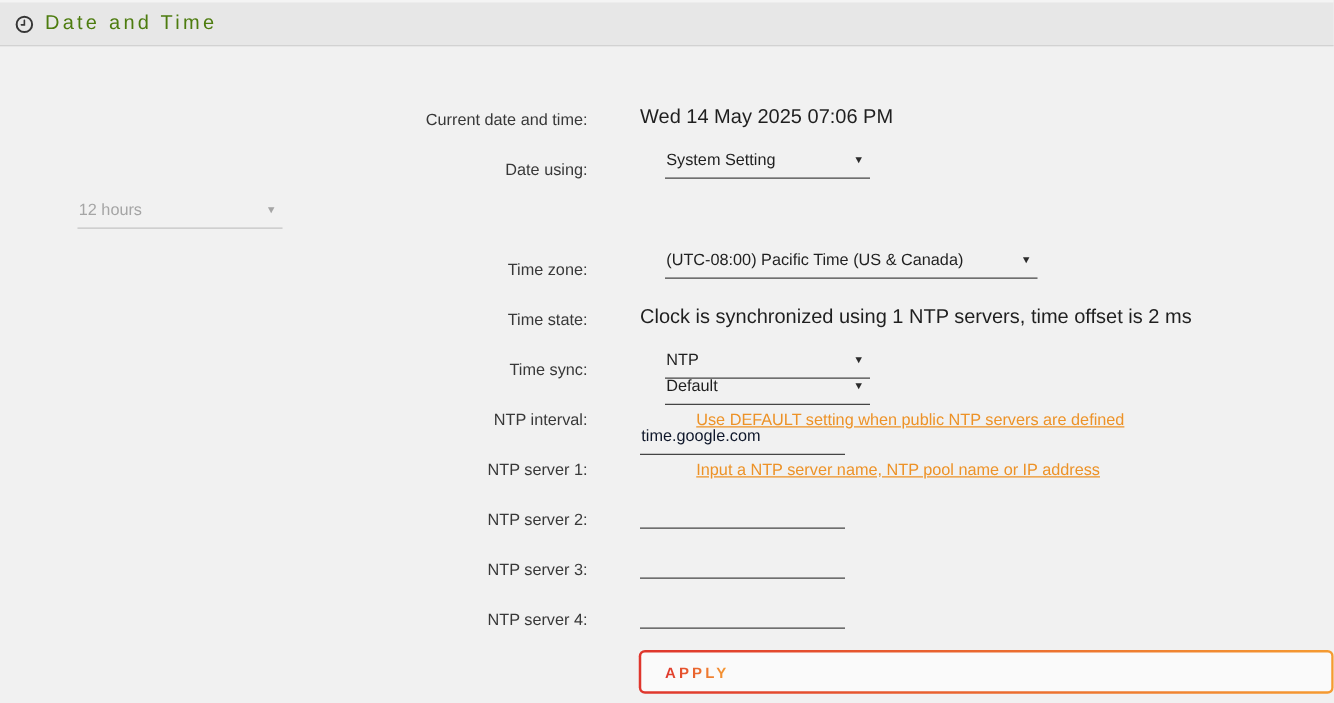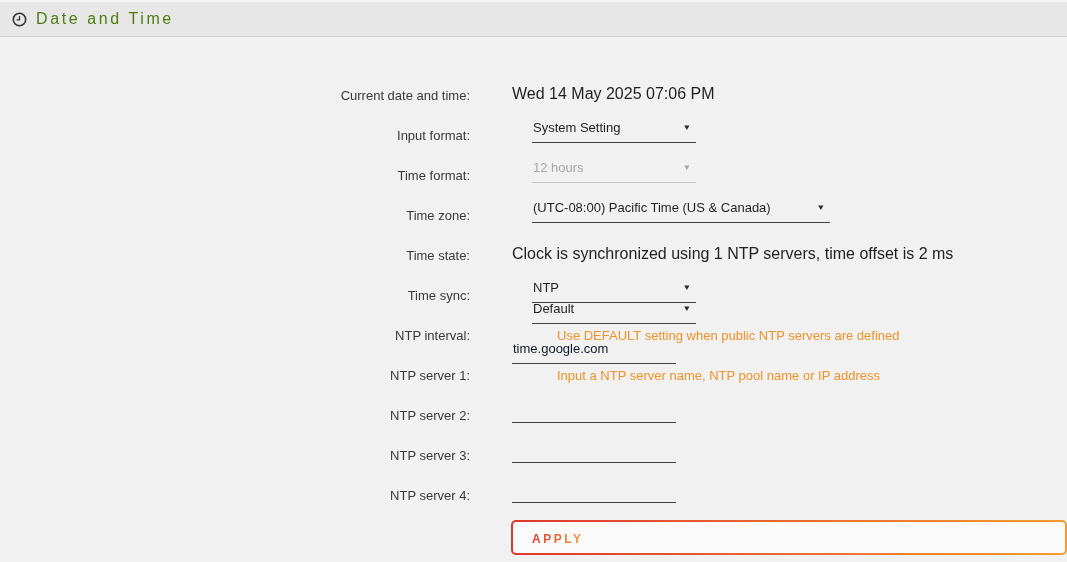--- a/index.html
+++ b/index.html
@@ -91,21 +91,21 @@
     border-radius: 0;
   }
   .hint {
     margin-left: 45px;
     font-size: 13px;
     color: #ed9227;
     white-space: nowrap;
     align-self: center;
   }
   .field-with-hint { align-items: flex-start; flex-direction: column; }
-  .field-with-hint .hint { margin-top: 4px; }
+  .field-with-hint .hint { margin-top: 4px; text-decoration: underline; }
   .buttons-row {
     margin-top: 17px;
     padding-left: 511px;
     display: flex;
     gap: 8px;
     flex-direction: column;
   }
   .grad-btn {
     padding: 2px;
     border-radius: 5px;
@@ -145,31 +145,30 @@
 <div class="form">
 
   <div class="row">
     <div class="row-label">Current date and time:</div>
     <div class="row-field">
       <span class="static-value">Wed 14 May 2025 07:06 PM</span>
     </div>
   </div>
 
   <div class="row">
-    <div class="row-label">Input format:</div>
+    <div class="row-label">Date using:</div>
     <div class="row-field">
       <div class="select">
         <span>System Setting</span>
         <span class="arrow">▼</span>
       </div>
     </div>
   </div>
 
   <div class="row">
-    <div class="row-label">Time format:</div>
     <div class="row-field">
       <div class="select disabled">
         <span>12 hours</span>
         <span class="arrow">▼</span>
       </div>
     </div>
   </div>
 
   <div class="row">
     <div class="row-label">Time zone:</div>

